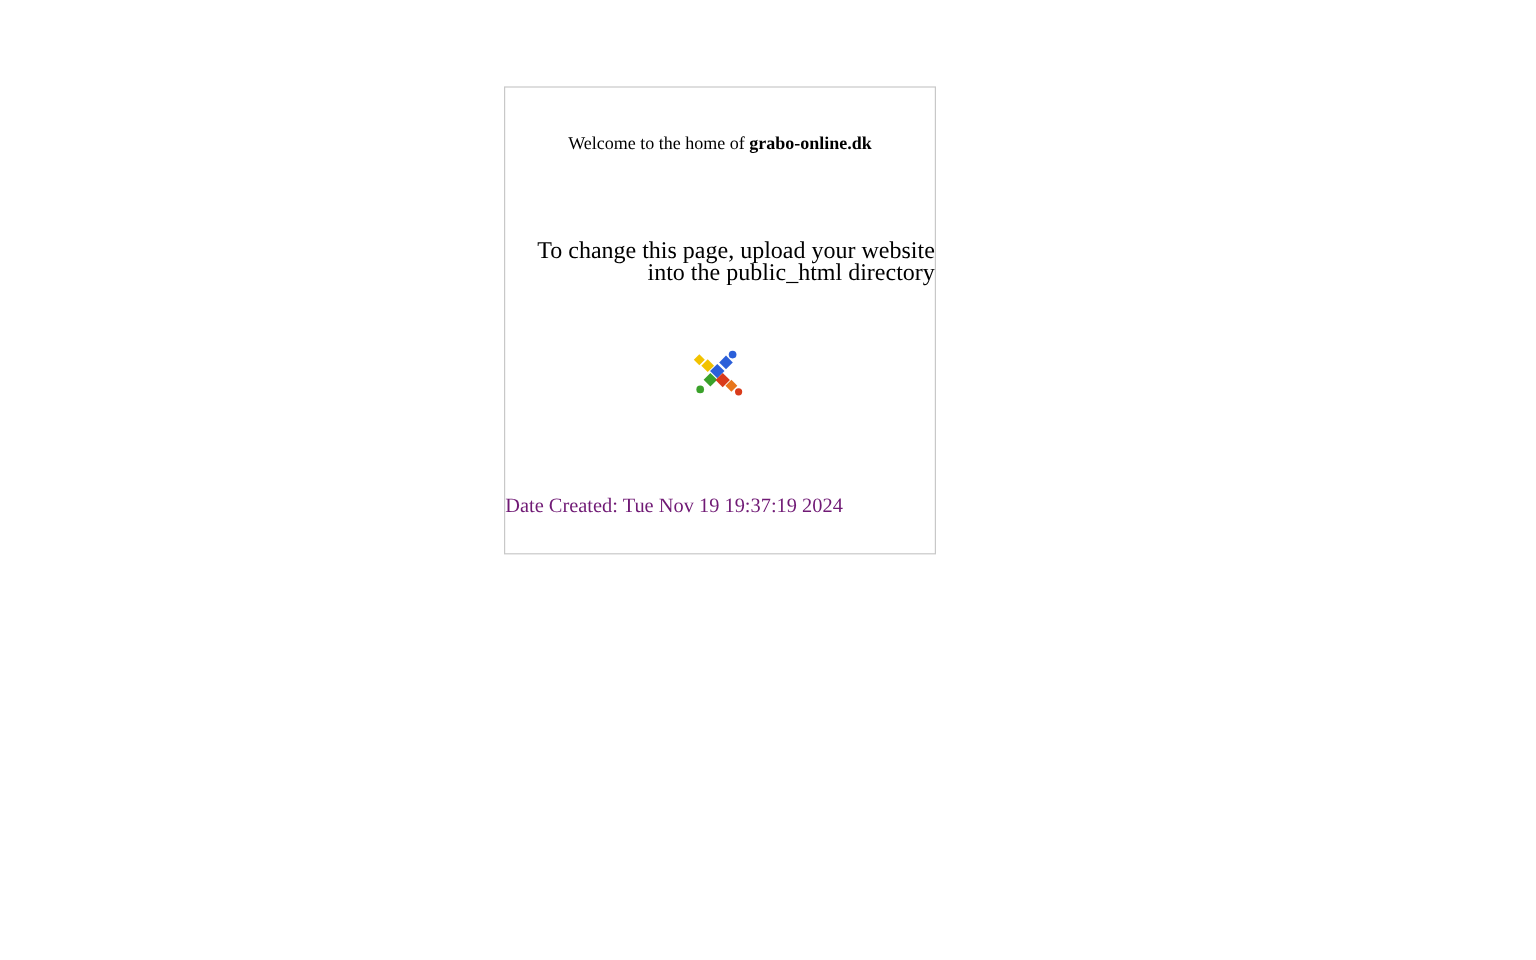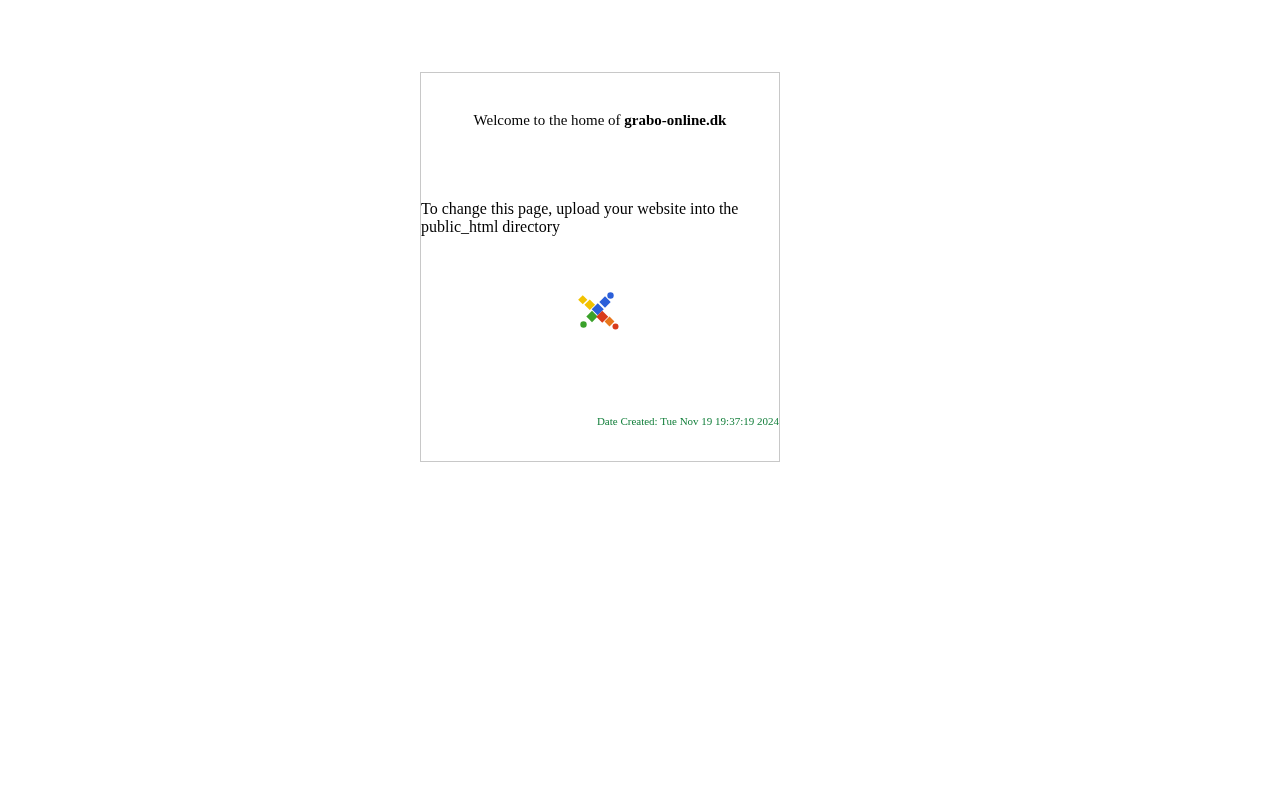--- a/index.html
+++ b/index.html
@@ -42,22 +42,22 @@
 
   .welcome-line .domain {
     font-weight: bold;
   }
 
   .instructions {
     position: absolute;
     top: 127px;
     left: 0;
     width: 100%;
-    text-align: left;
-    font-size: 16px;
+    text-align: right;
+    font-size: 20px;
     color: #000000;
     line-height: 18px;
   }
 
   .logo-wrap {
     position: absolute;
     top: 215px;
     left: 0;
     width: 100%;
     display: flex;
@@ -69,23 +69,23 @@
     width: 46px;
     height: 46px;
     display: block;
   }
 
   .date-line {
     position: absolute;
     top: 341px;
     left: 0;
     width: 100%;
-    text-align: right;
-    font-size: 11px;
-    color: #15803d;
+    text-align: left;
+    font-size: 17px;
+    color: #701a75;
     line-height: 15px;
   }
 </style>
 </head>
 <body>
 
 <div class="page">
 
   <div class="card">
 

